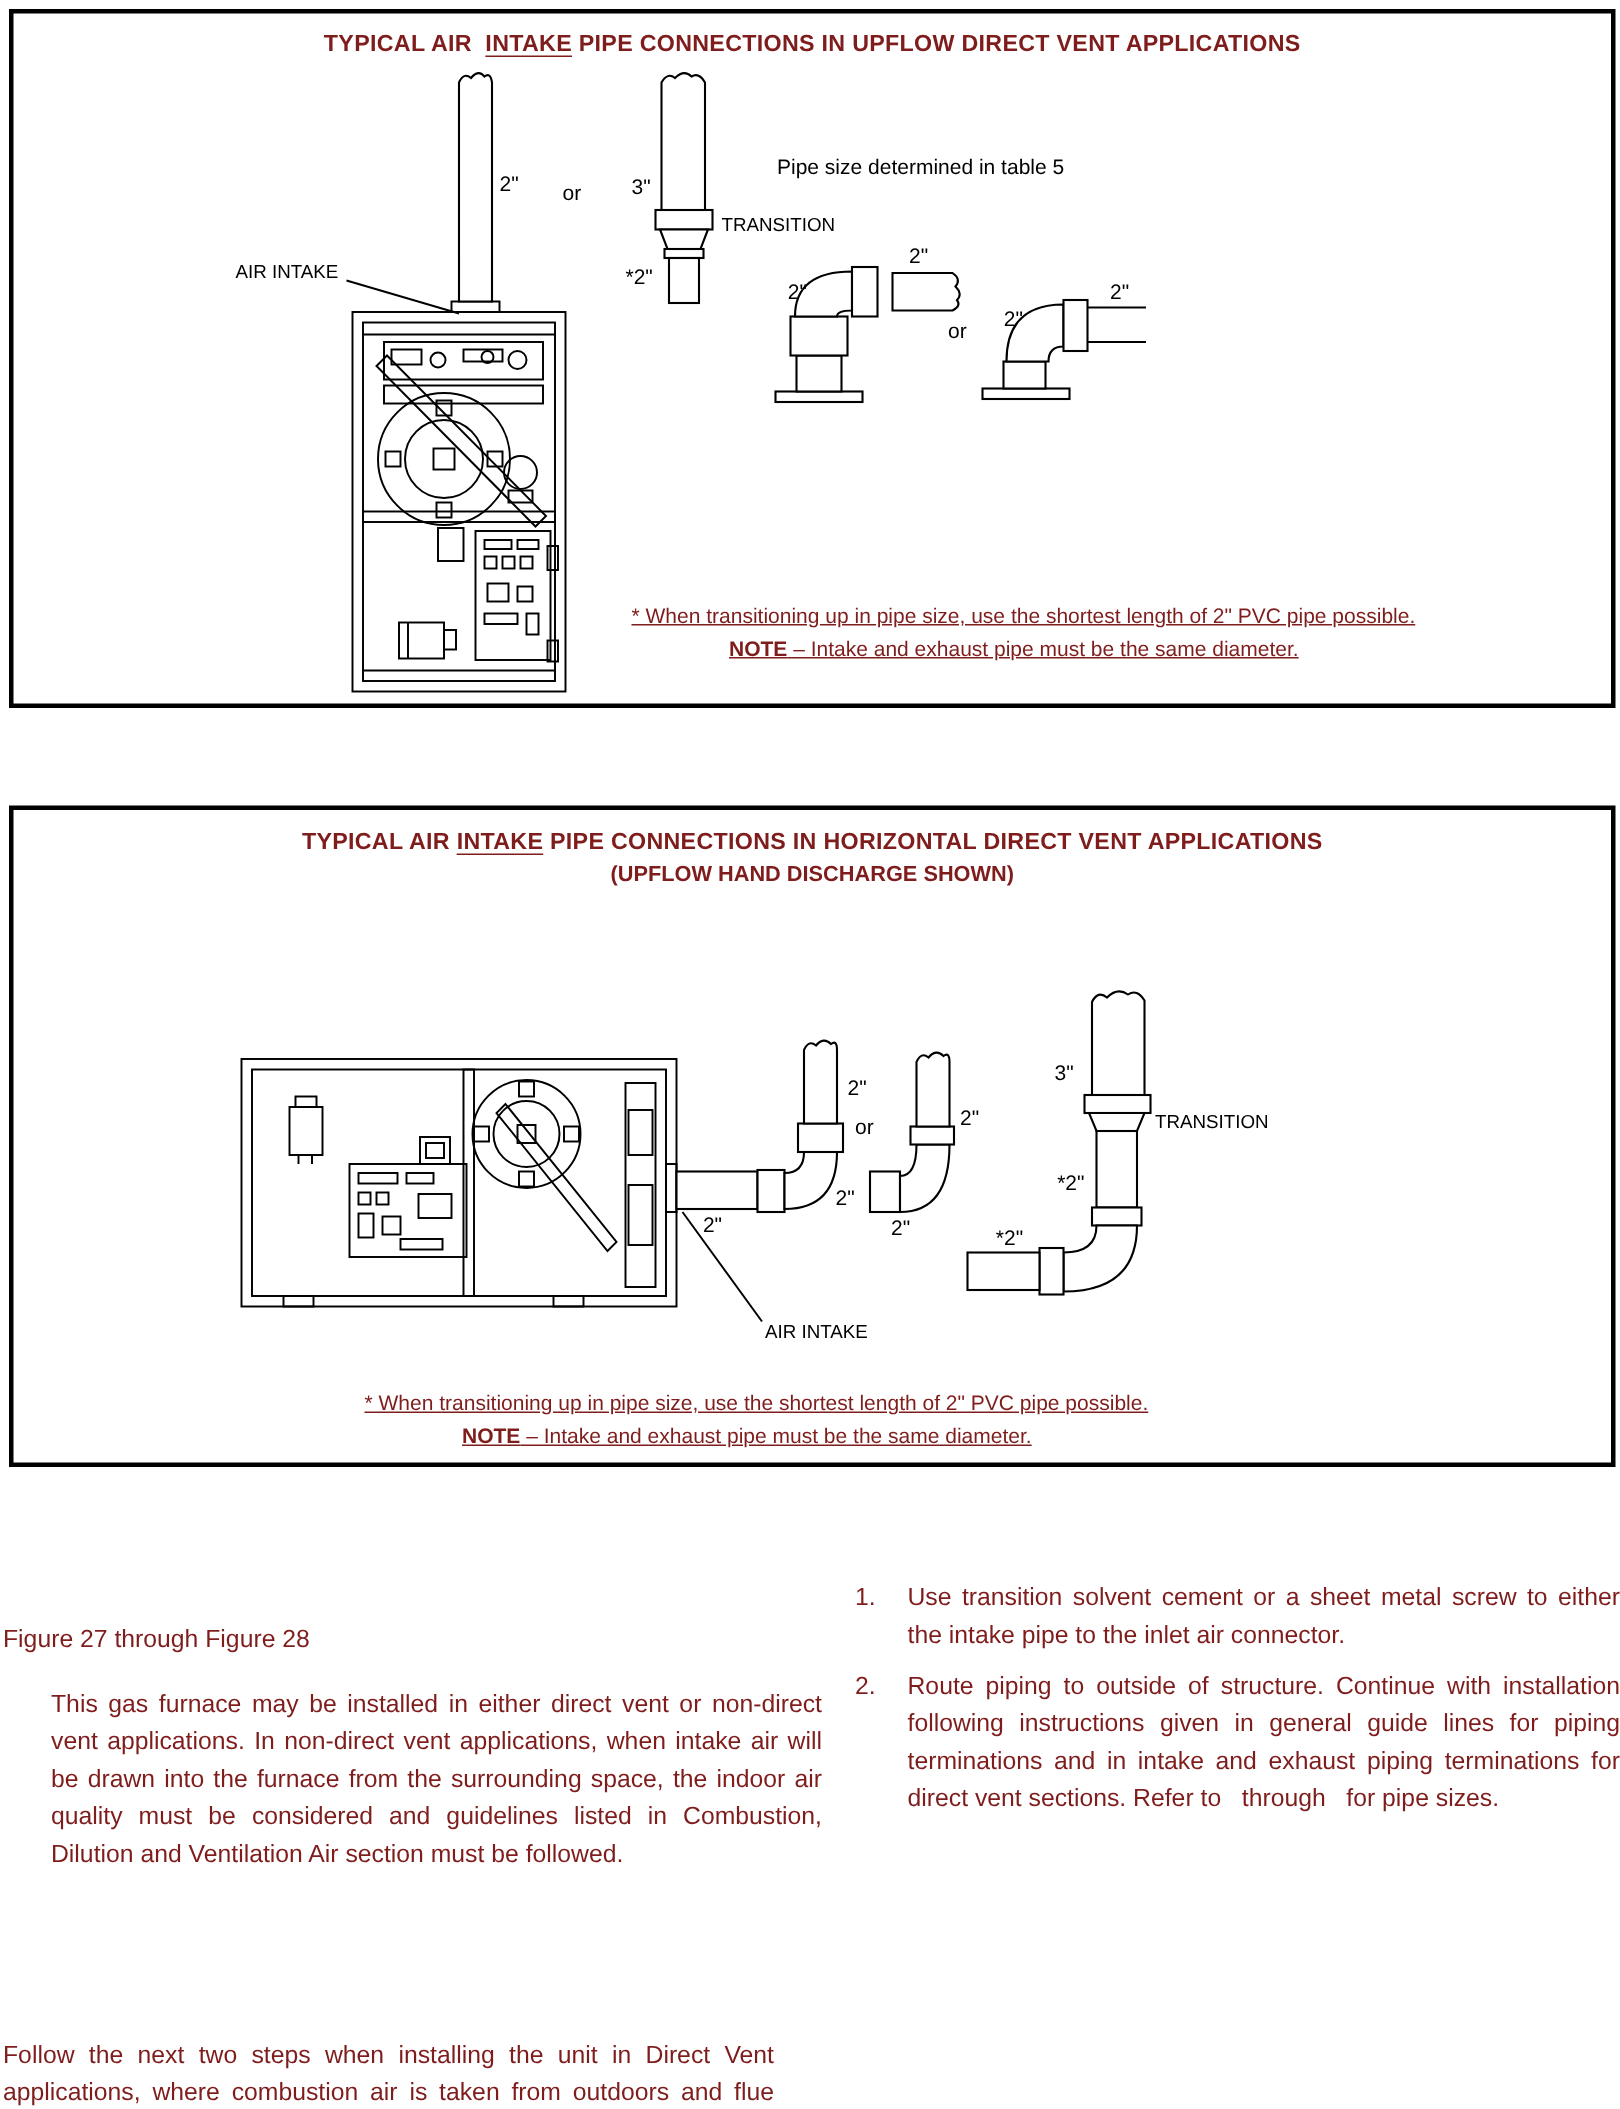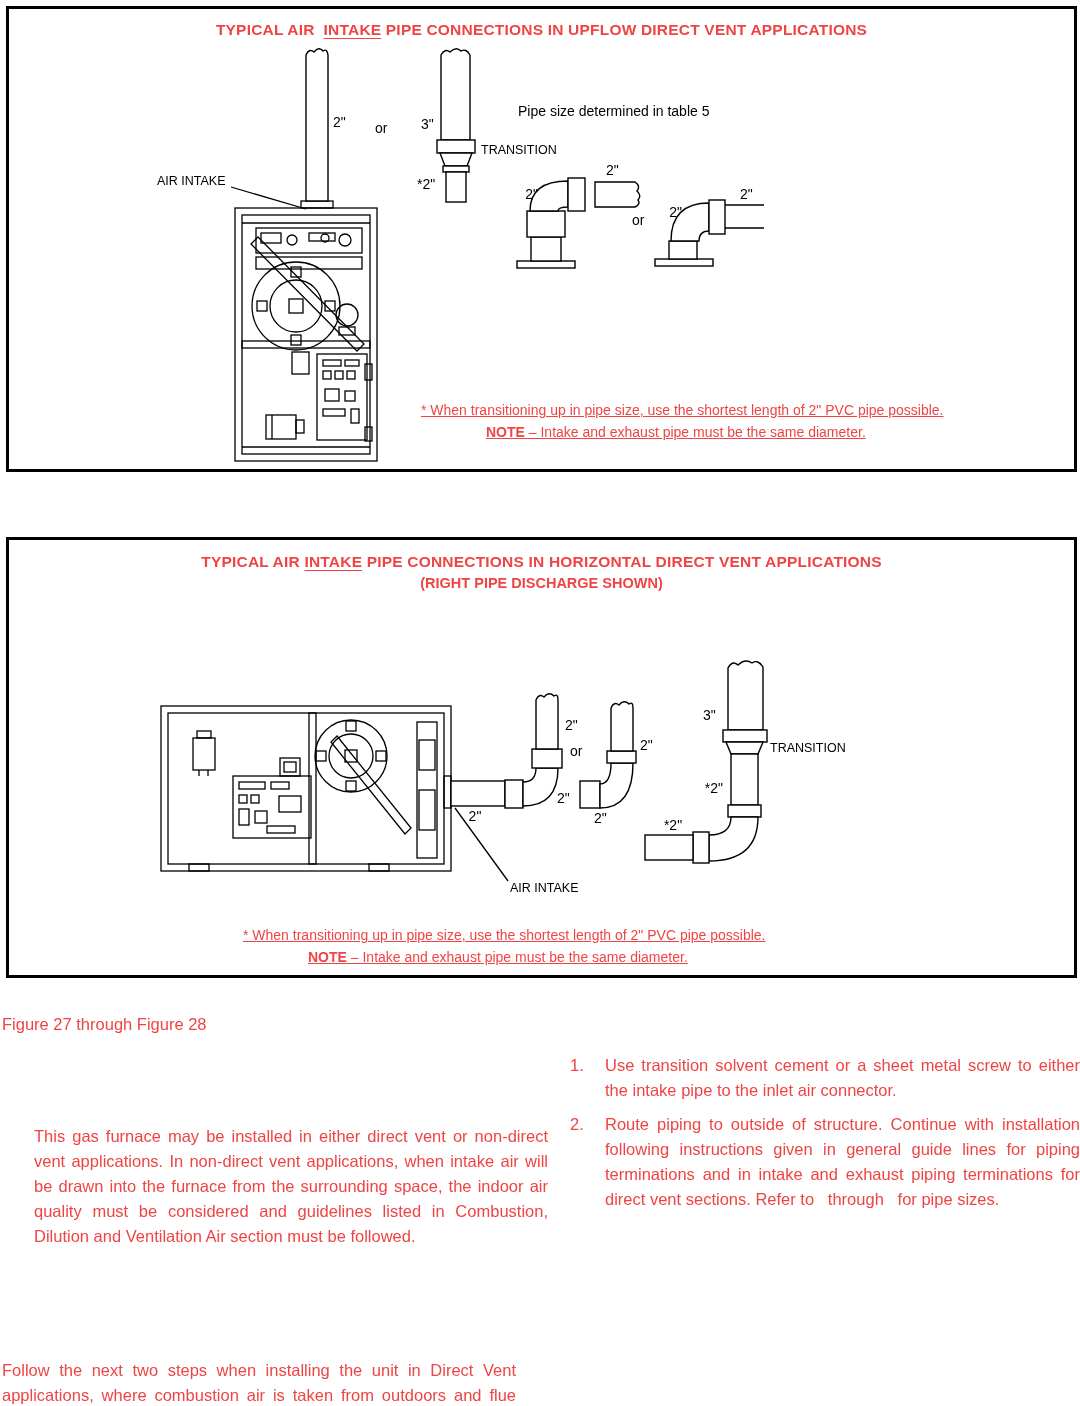--- a/index.html
+++ b/index.html
@@ -1,17 +1,17 @@
 <!DOCTYPE html>
 <html><head>
 <meta charset="utf-8">
 <style>
   html,body{margin:0;padding:0;background:#ffffff;}
   .page{position:relative;width:1080px;height:1406px;background:#ffffff;overflow:hidden;
-        font-family:"Liberation Sans",sans-serif;color:#ef4444;}
+        font-family:"Liberation Sans",sans-serif;color:#7f1d1d;}
   .figbox{position:absolute;left:6px;width:1065px;border:3px solid #000;background:#fff;}
   #figbox1{top:6px;height:460px;}
   #figbox2{top:537px;height:435px;}
   .figtitle{position:absolute;left:0;width:100%;text-align:center;font-weight:bold;
             font-size:15.5px;letter-spacing:0.2px;white-space:pre;}
   #figbox1 .figtitle{top:12px;}
   #figbox2 .figtitle{top:13px;}
   .figsubtitle{position:absolute;top:35px;left:0;width:100%;text-align:center;
                font-weight:bold;font-size:14.5px;}
   .underl{text-decoration:underline;text-underline-offset:3px;}
@@ -21,21 +21,21 @@
   .fignotes .note-line2{margin-left:17px;}
   .fignotes b{font-weight:bold;padding-left:48px;}
   svg{position:absolute;left:0;top:0;}
   svg text{font-family:"Liberation Sans",sans-serif;fill:#000;}
   .lbl{font-size:14px;}
   .lbl-sm{font-size:12.5px;}
   .draw{stroke:#000;fill:none;stroke-width:1.3;}
   .pipe{stroke:#000;fill:#fff;stroke-width:1.4;}
   .bodytext{position:absolute;font-size:16.5px;line-height:25px;}
   .just{text-align:justify;}
-  #caption-left{left:2px;top:1012px;width:514px;}
+  #caption-left{left:2px;top:1081px;width:514px;}
   #para-left-1{left:2px;top:1124px;width:514px;margin-left:32px;}
   #para-left-2{left:2px;top:1358px;width:514px;}
   .numitem{position:absolute;left:570px;width:510px;display:flex;}
   #list-item-1{top:1053px;}
   #list-item-2{top:1112px;}
   .numitem .num{width:35px;flex:0 0 35px;}
   .numitem .itxt{flex:1;text-align:justify;}
 </style>
 </head>
 <body>
@@ -136,21 +136,21 @@
     </svg>
 
     <div class="fignotes">
       <div class="note-line1">* When transitioning up in pipe size, use the shortest length of 2" PVC pipe possible.</div>
       <div class="note-line2"><b>NOTE</b><span> – Intake and exhaust pipe must be the same diameter.</span></div>
     </div>
   </div>
 
   <div class="figbox" id="figbox2">
     <div class="figtitle"><span>TYPICAL AIR </span><span class="underl">INTAKE</span><span> PIPE CONNECTIONS IN HORIZONTAL DIRECT VENT APPLICATIONS</span></div>
-    <div class="figsubtitle">(RIGHT PIPE DISCHARGE SHOWN)</div>
+    <div class="figsubtitle">(UPFLOW HAND DISCHARGE SHOWN)</div>
 
     <svg width="1059" height="429" viewBox="0 0 1059 429">
 
       <g class="draw">
         <rect x="152" y="166" width="290" height="165"></rect>
         <rect x="159" y="173" width="276" height="151"></rect>
         <rect x="300" y="173" width="7" height="151"></rect>
         <rect x="184" y="198" width="22" height="32"></rect>
         <rect x="188" y="191" width="14" height="7"></rect>
         <line x1="190" y1="230" x2="190" y2="236"></line>

